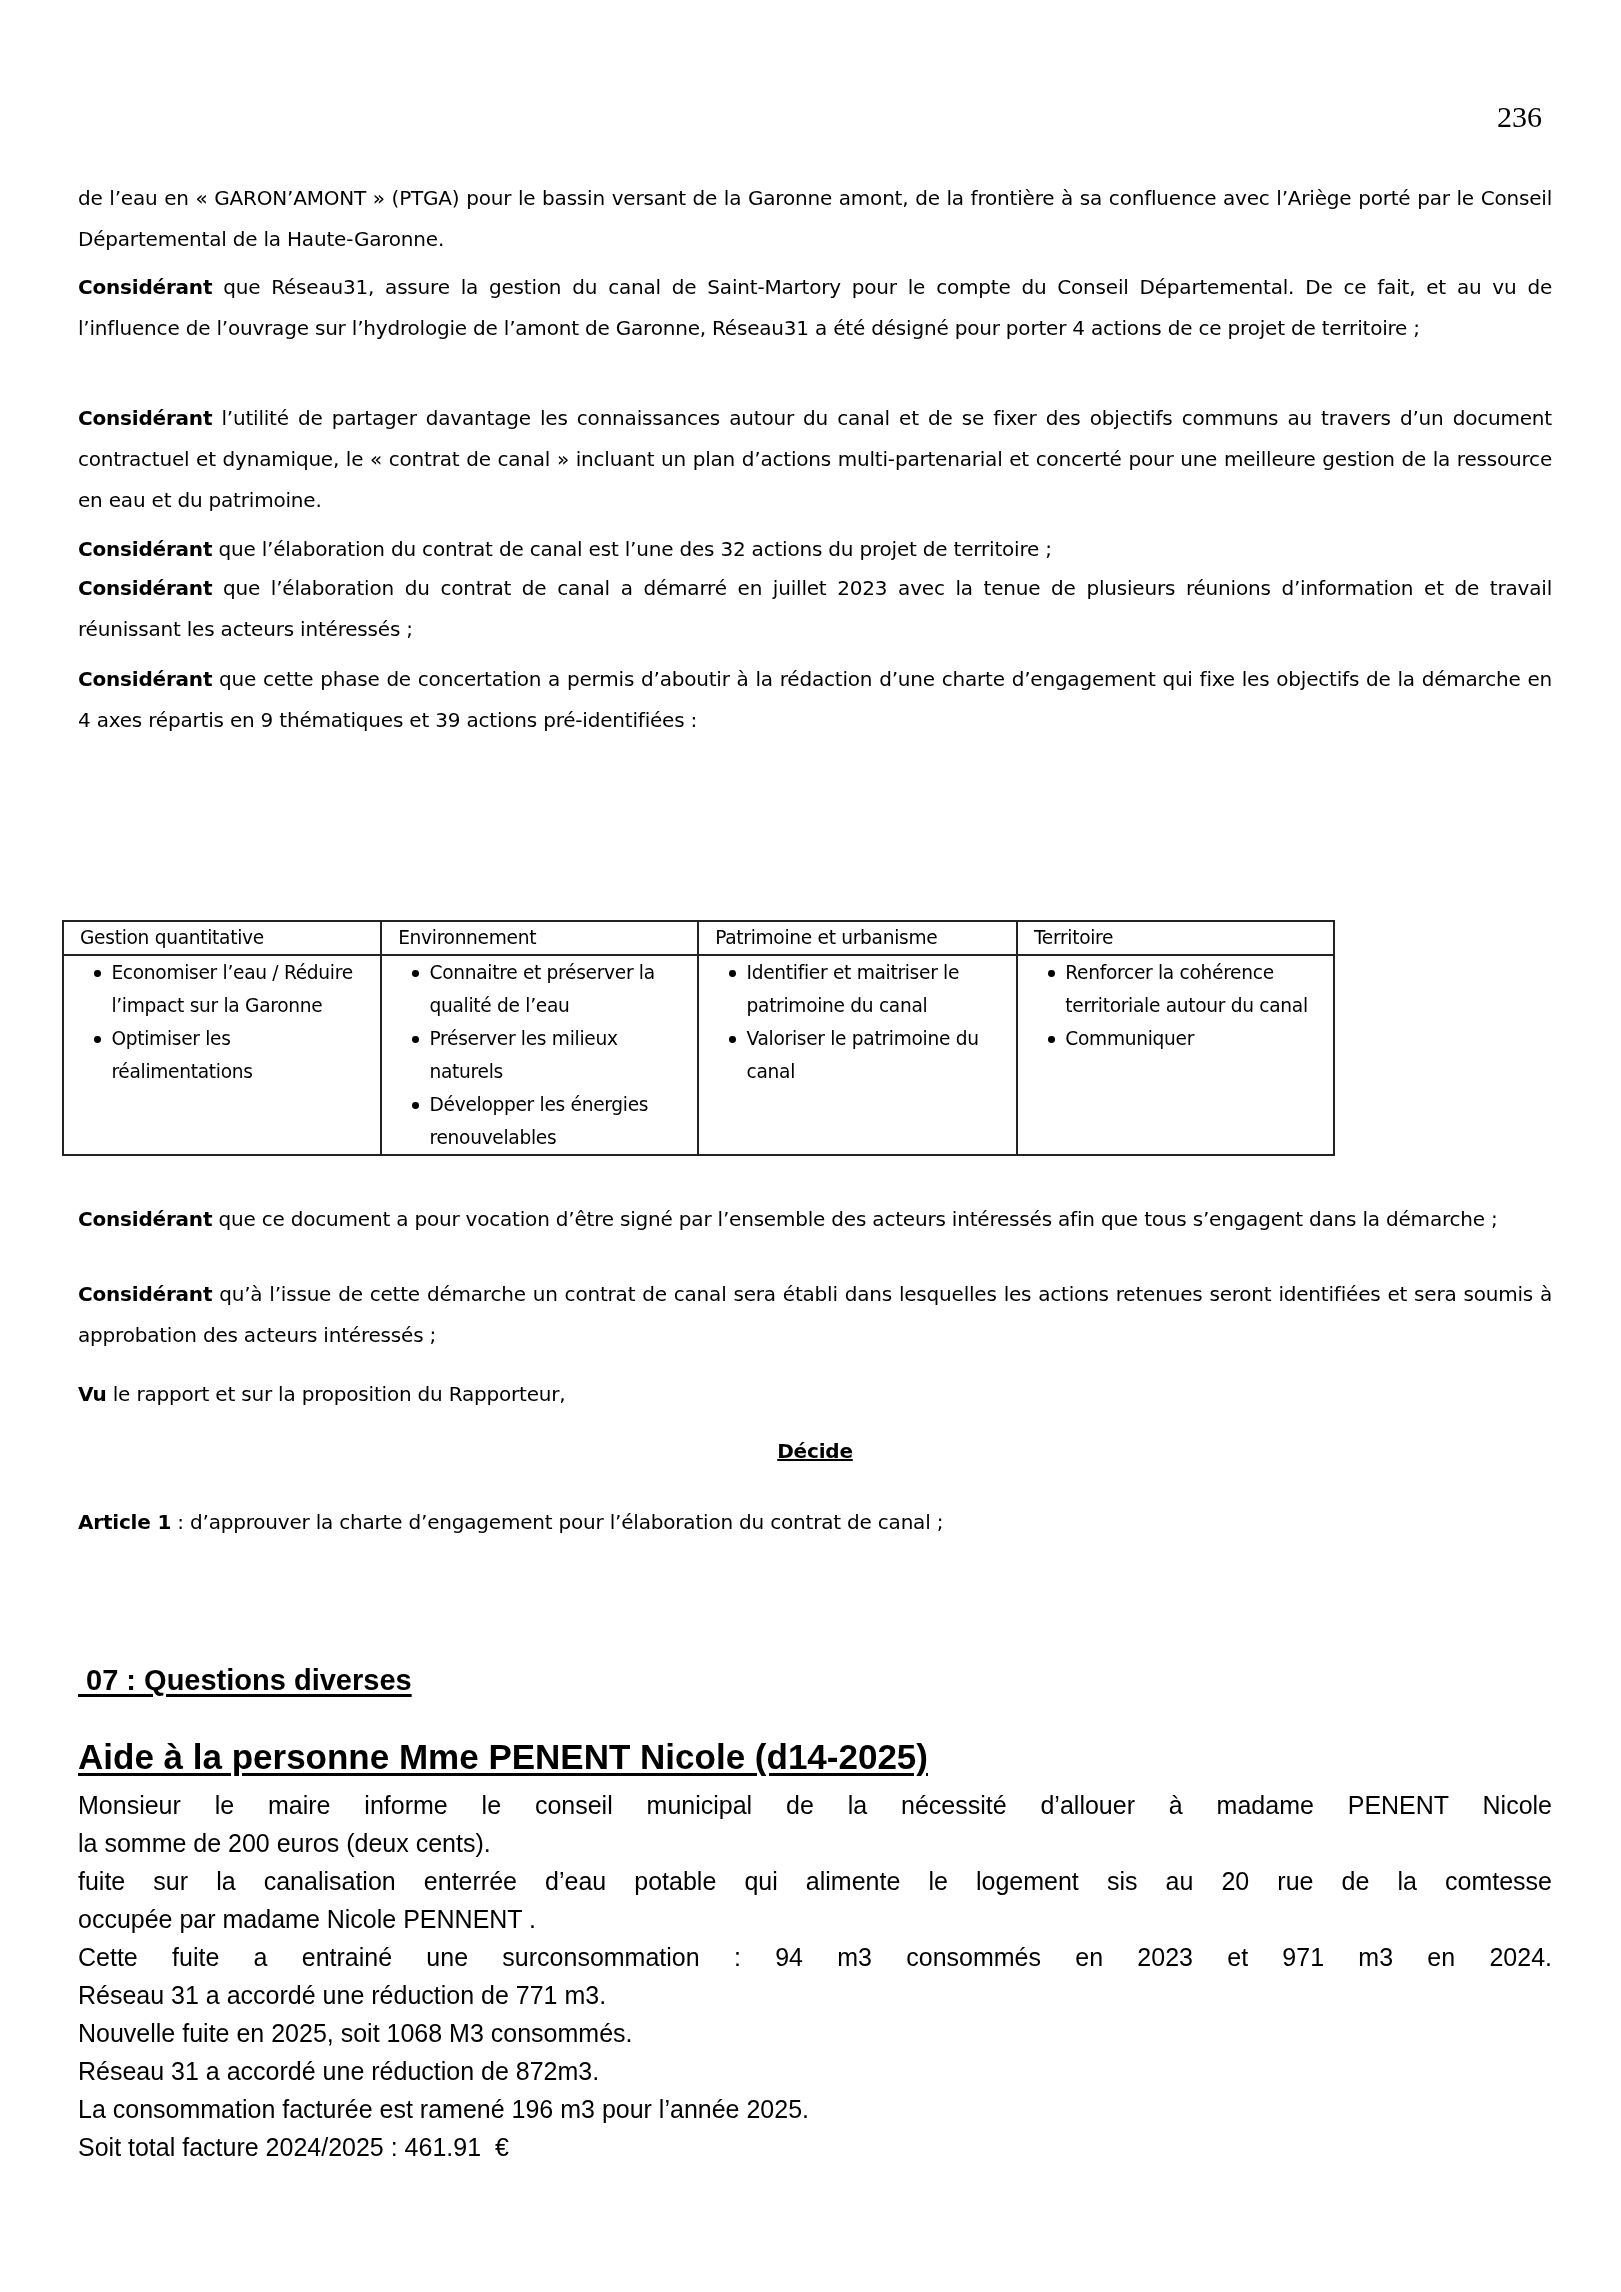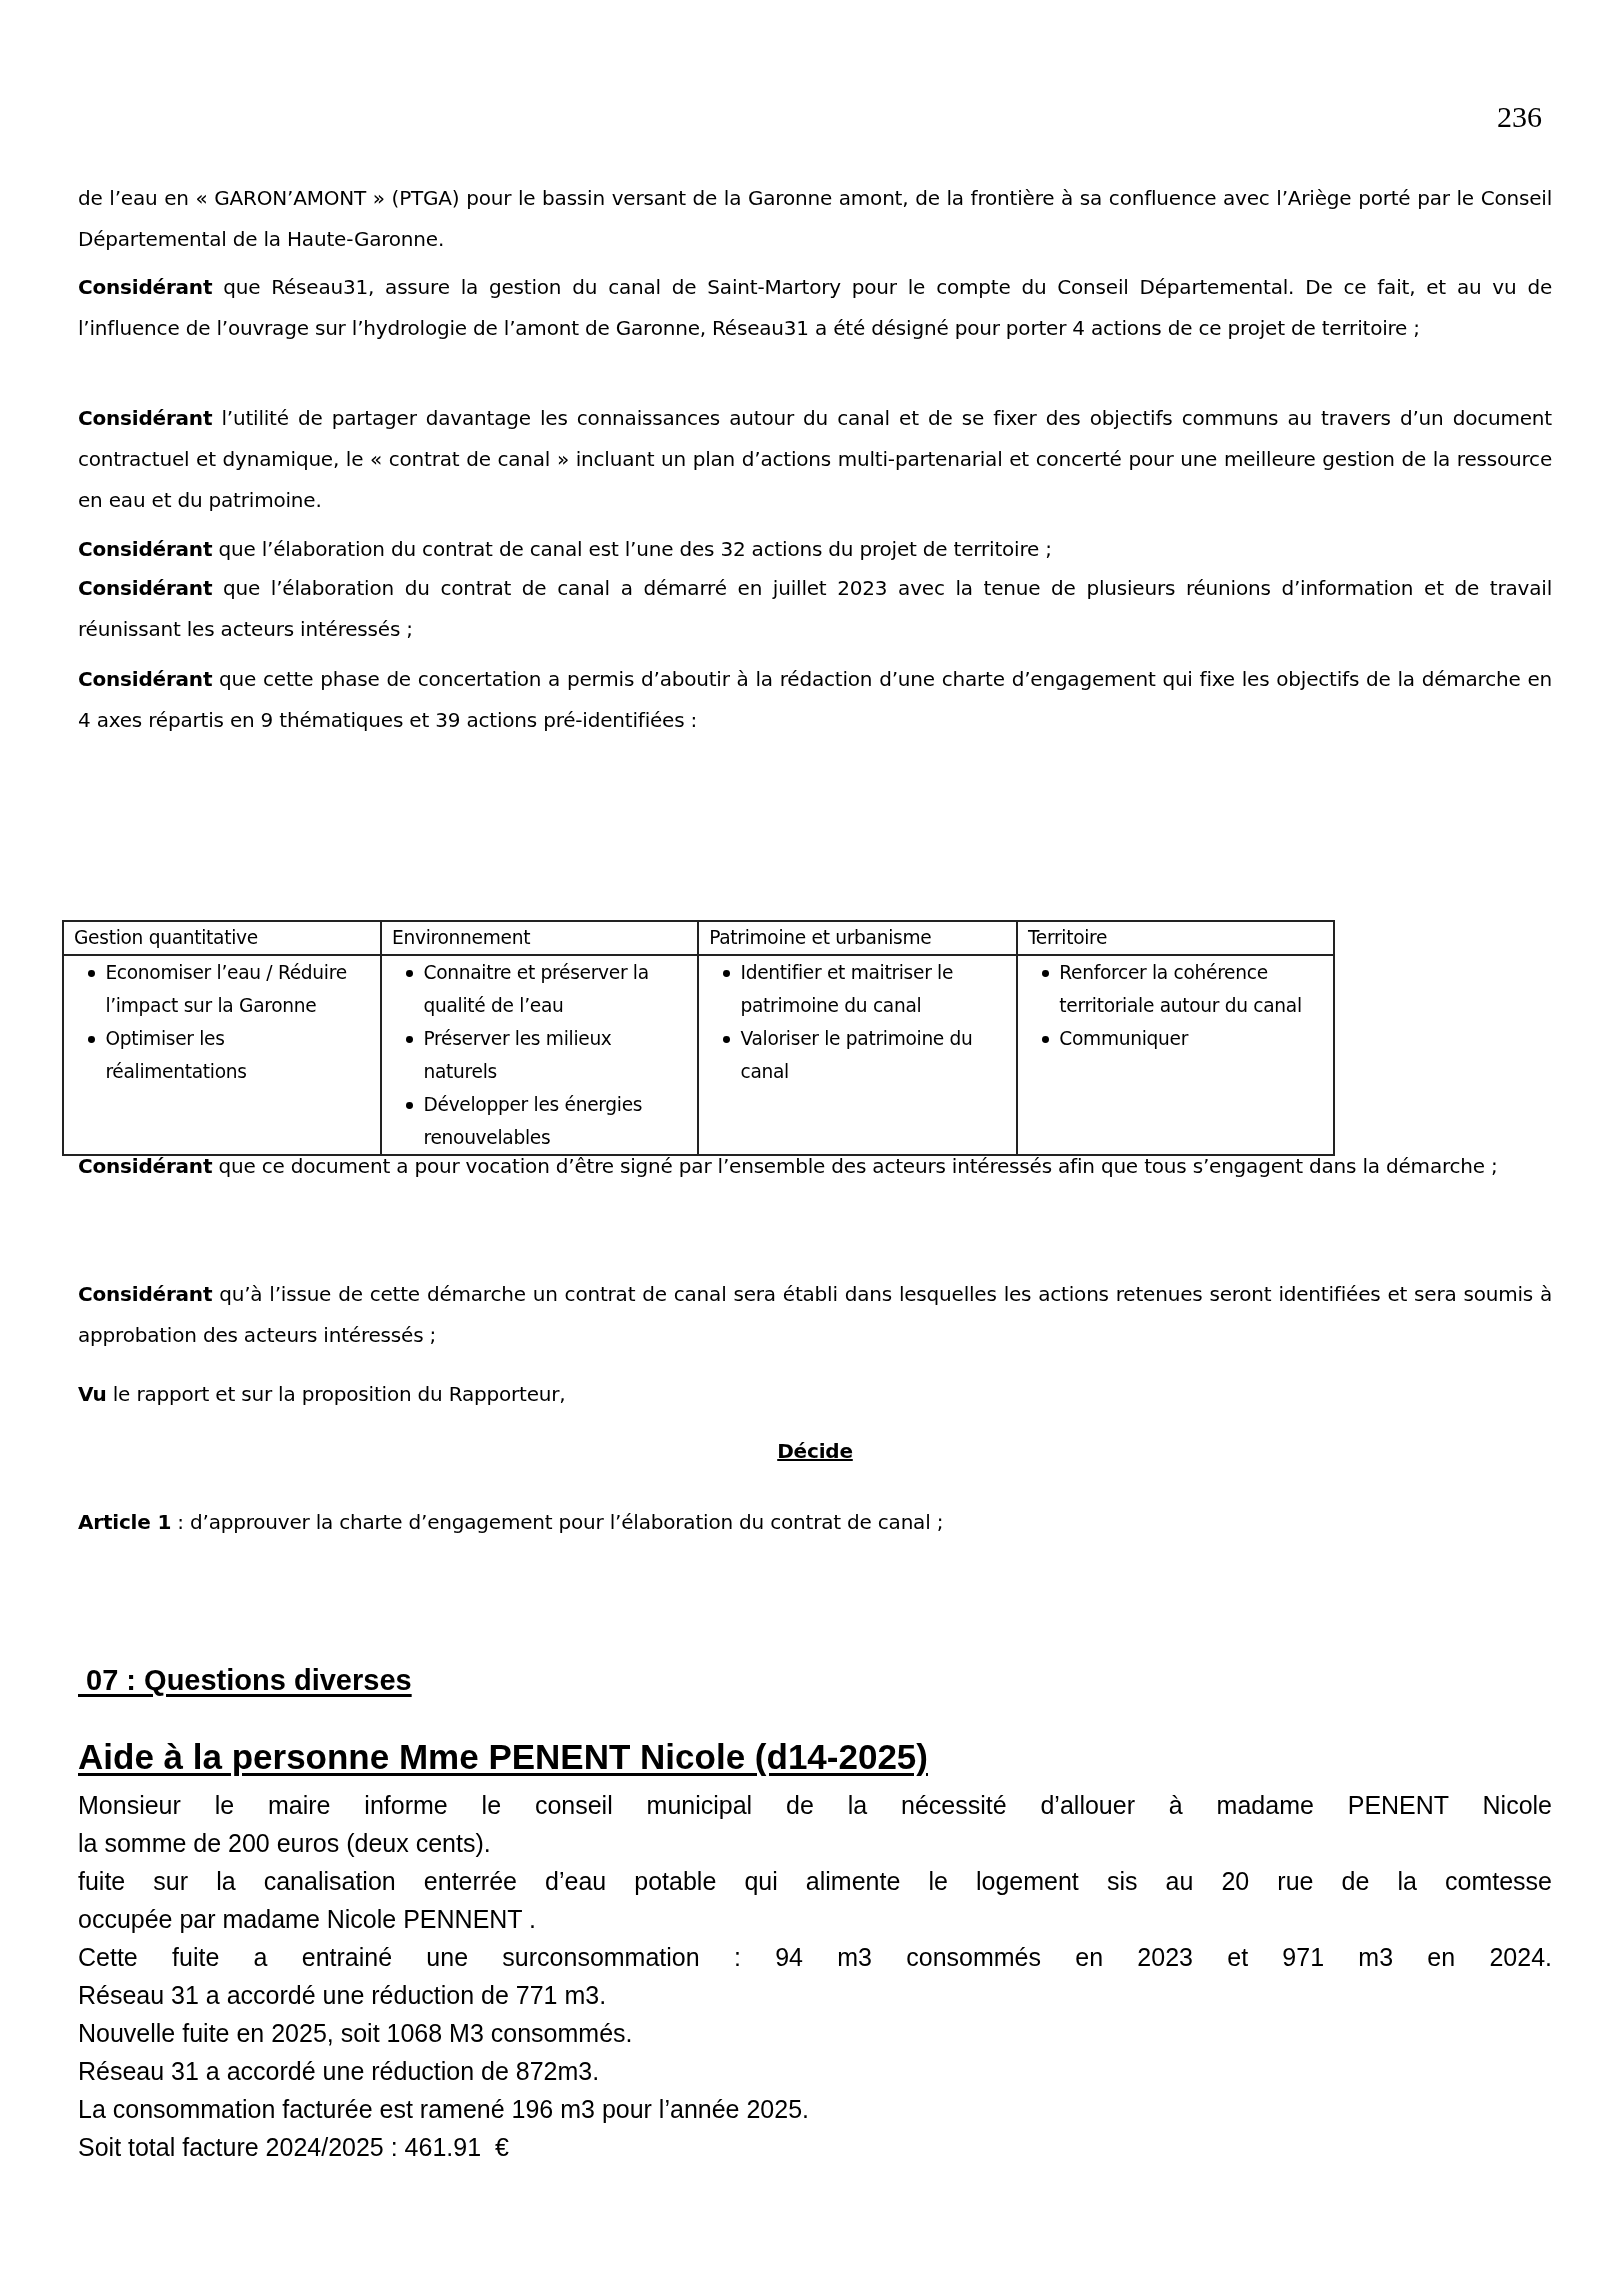--- a/index.html
+++ b/index.html
@@ -23,21 +23,21 @@
   .center { text-align: left; text-align-last: center; text-decoration: underline; }
 
   table.charte {
     position: absolute; left: 62px; top: 920px; width: 1273px;
     border-collapse: collapse;
     font-family: "DejaVu Sans", "Liberation Sans", sans-serif;
     font-size: 18.6px; letter-spacing: -0.3px;
   }
   table.charte th, table.charte td {
     border: 2px solid #222; vertical-align: top; text-align: left;
-    font-weight: normal; padding: 0 10px;
+    font-weight: normal; padding: 0 16px;
   }
   table.charte th { height: 32px; line-height: 32px; }
   table.charte td { line-height: 33px; padding-bottom: 0; height: 194px; }
   table.charte col.c1 { width: 319px; }
   table.charte col.c2 { width: 318px; }
   table.charte col.c3 { width: 320px; }
   table.charte col.c4 { width: 318px; }
   ul.bul { list-style: none; margin: 0; padding: 0 0 0 11.8px; }
   ul.bul li { position: relative; padding-left: 19.6px; }
   ul.bul li::before {
@@ -134,21 +134,21 @@
         <td>
           <ul class="bul">
             <li>Renforcer la cohérence territoriale autour du canal</li>
             <li>Communiquer</li>
           </ul>
         </td>
       </tr>
     </tbody>
   </table>
 
-  <div class="para cal tight" style="top:1147px;">
+  <div class="para cal tight" style="top:1200px;">
     <b>Considérant</b><span> que ce document a pour vocation d’être signé par l’ensemble des acteurs intéressés afin que tous s’engagent dans la démarche ;</span>
   </div>
 
   <div class="para cal" style="top:1274px;">
     <b>Considérant</b><span> qu’à l’issue de cette démarche un contrat de canal sera établi dans lesquelles les actions retenues seront identifiées et sera soumis à approbation des acteurs intéressés ;</span>
   </div>
 
   <div class="para cal" style="top:1361px;margin-top:13px;">
     <b>Vu</b><span> le rapport et sur la proposition du Rapporteur,</span>
   </div>

